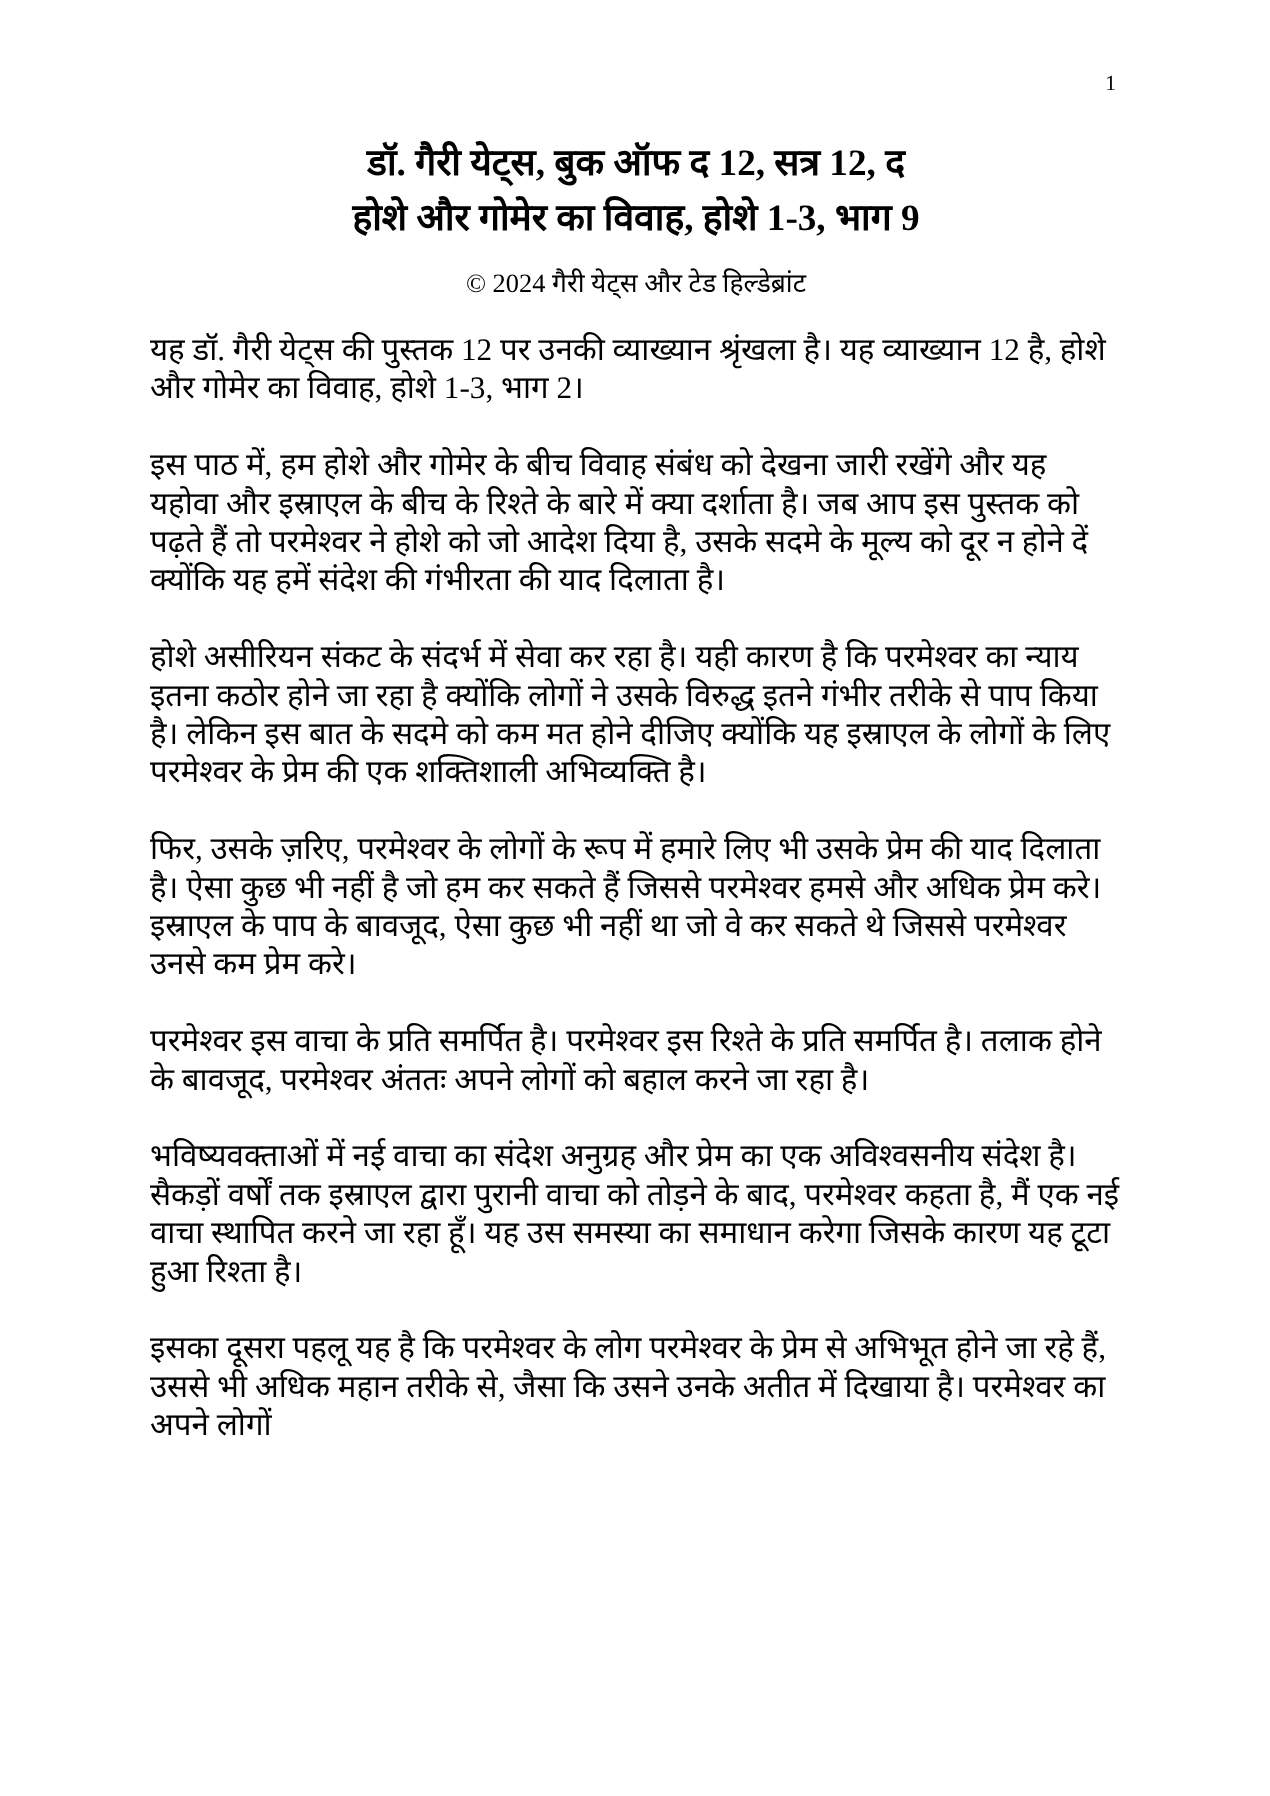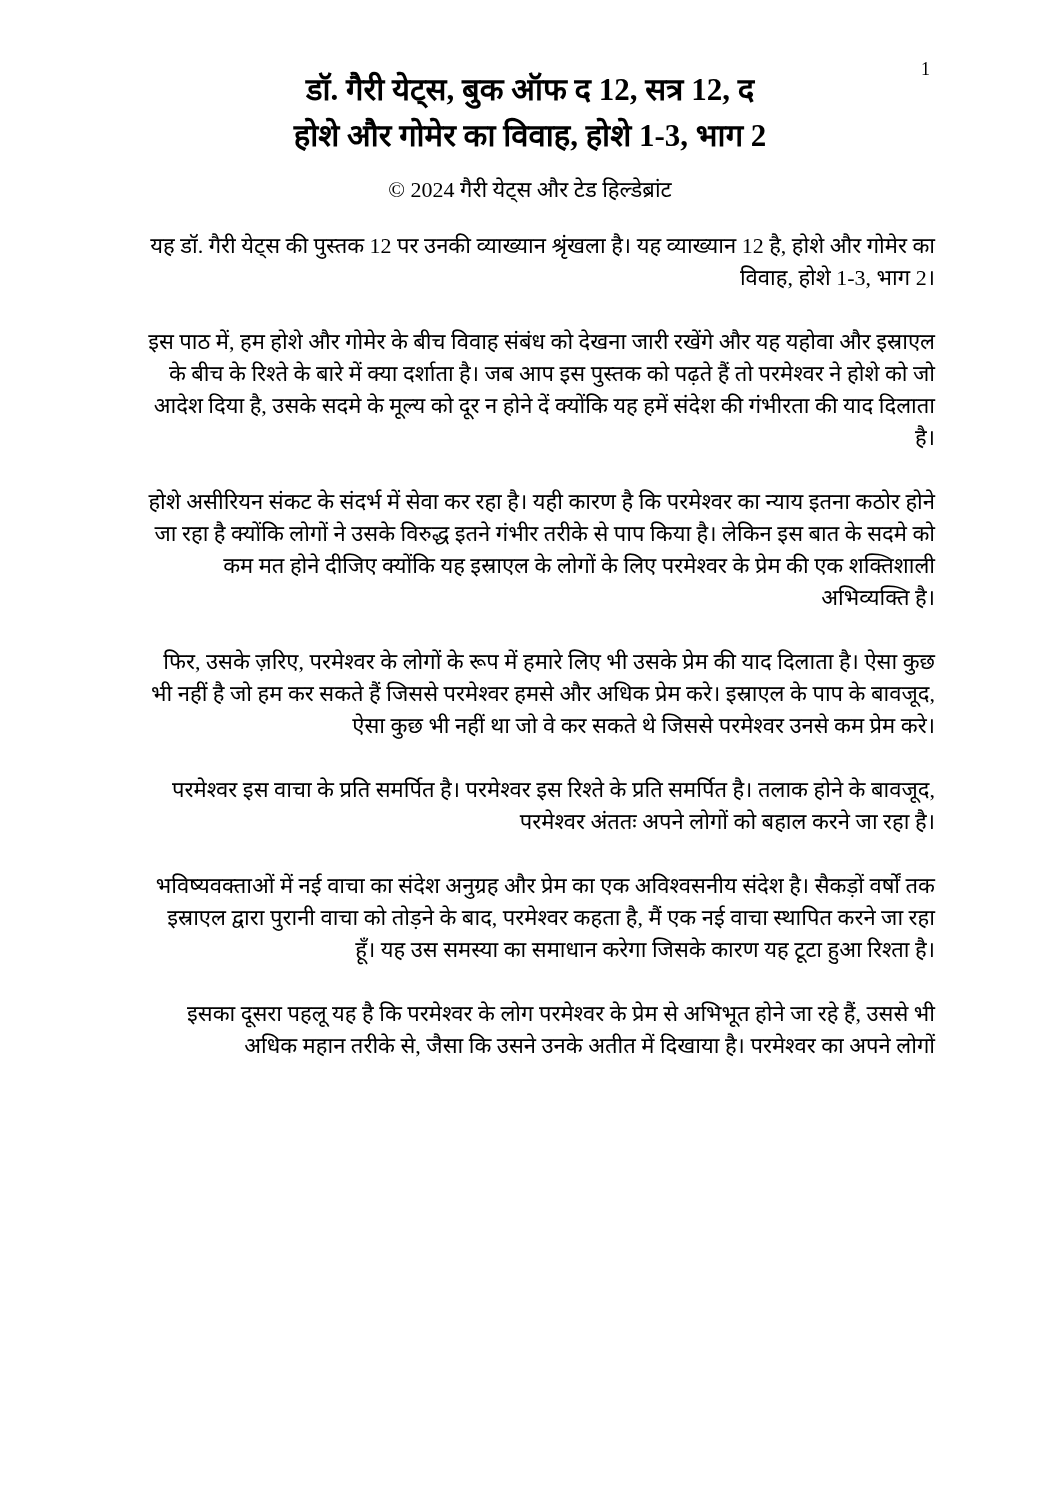--- a/index.html
+++ b/index.html
@@ -18,61 +18,60 @@
   }
   .page-number {
     position: absolute;
     top: 58px;
     right: 128px;
     font-size: 18px;
     line-height: 22px;
     font-family: "Liberation Serif", serif;
   }
   .content {
-    padding: 67px 123px 0 125px;
+    padding: 113px 123px 0 125px;
   }
   .title {
     margin: 0;
     font-size: 31px;
     font-weight: 700;
     text-align: center;
     line-height: 46px;
   }
   .title-line {
     display: block;
   }
   .copyright {
     text-align: center;
     font-size: 22px;
     line-height: 30px;
     margin-top: 16px;
   }
   .body-text {
     margin-top: 25px;
-    font-size: 22px;
+    font-size: 26px;
     line-height: 32px;
-    text-align: right;
-    margin-left: 17px;
+    text-align: left;
   }
   .body-text p {
     margin: 0 0 32px 0;
   }
 </style>
 </head>
 <body>
 
 <div class="page">
 
   <div class="page-number">1</div>
 
   <div class="content">
 
     <h1 class="title">
       <span class="title-line">डॉ. गैरी येट्स, बुक ऑफ द 12, सत्र 12, द</span>
-      <span class="title-line">होशे और गोमेर का विवाह, होशे 1-3, भाग 2</span>
+      <span class="title-line">होशे और गोमेर का विवाह, होशे 1-3, भाग 9</span>
     </h1>
 
     <div class="copyright">© 2024 गैरी येट्स और टेड हिल्डेब्रांट</div>
 
     <div class="body-text">
       <p>यह डॉ. गैरी येट्स की पुस्तक 12 पर उनकी व्याख्यान श्रृंखला है। यह व्याख्यान 12 है, होशे और गोमेर का विवाह, होशे 1-3, भाग 2।</p>
       <p>इस पाठ में, हम होशे और गोमेर के बीच विवाह संबंध को देखना जारी रखेंगे और यह यहोवा और इस्राएल के बीच के रिश्ते के बारे में क्या दर्शाता है। जब आप इस पुस्तक को पढ़ते हैं तो परमेश्वर ने होशे को जो आदेश दिया है, उसके सदमे के मूल्य को दूर न होने दें क्योंकि यह हमें संदेश की गंभीरता की याद दिलाता है।</p>
       <p>होशे असीरियन संकट के संदर्भ में सेवा कर रहा है। यही कारण है कि परमेश्वर का न्याय इतना कठोर होने जा रहा है क्योंकि लोगों ने उसके विरुद्ध इतने गंभीर तरीके से पाप किया है। लेकिन इस बात के सदमे को कम मत होने दीजिए क्योंकि यह इस्राएल के लोगों के लिए परमेश्वर के प्रेम की एक शक्तिशाली अभिव्यक्ति है।</p>
       <p>फिर, उसके ज़रिए, परमेश्वर के लोगों के रूप में हमारे लिए भी उसके प्रेम की याद दिलाता है। ऐसा कुछ भी नहीं है जो हम कर सकते हैं जिससे परमेश्वर हमसे और अधिक प्रेम करे। इस्राएल के पाप के बावजूद, ऐसा कुछ भी नहीं था जो वे कर सकते थे जिससे परमेश्वर उनसे कम प्रेम करे।</p>
       <p>परमेश्वर इस वाचा के प्रति समर्पित है। परमेश्वर इस रिश्ते के प्रति समर्पित है। तलाक होने के बावजूद, परमेश्वर अंततः अपने लोगों को बहाल करने जा रहा है।</p>

